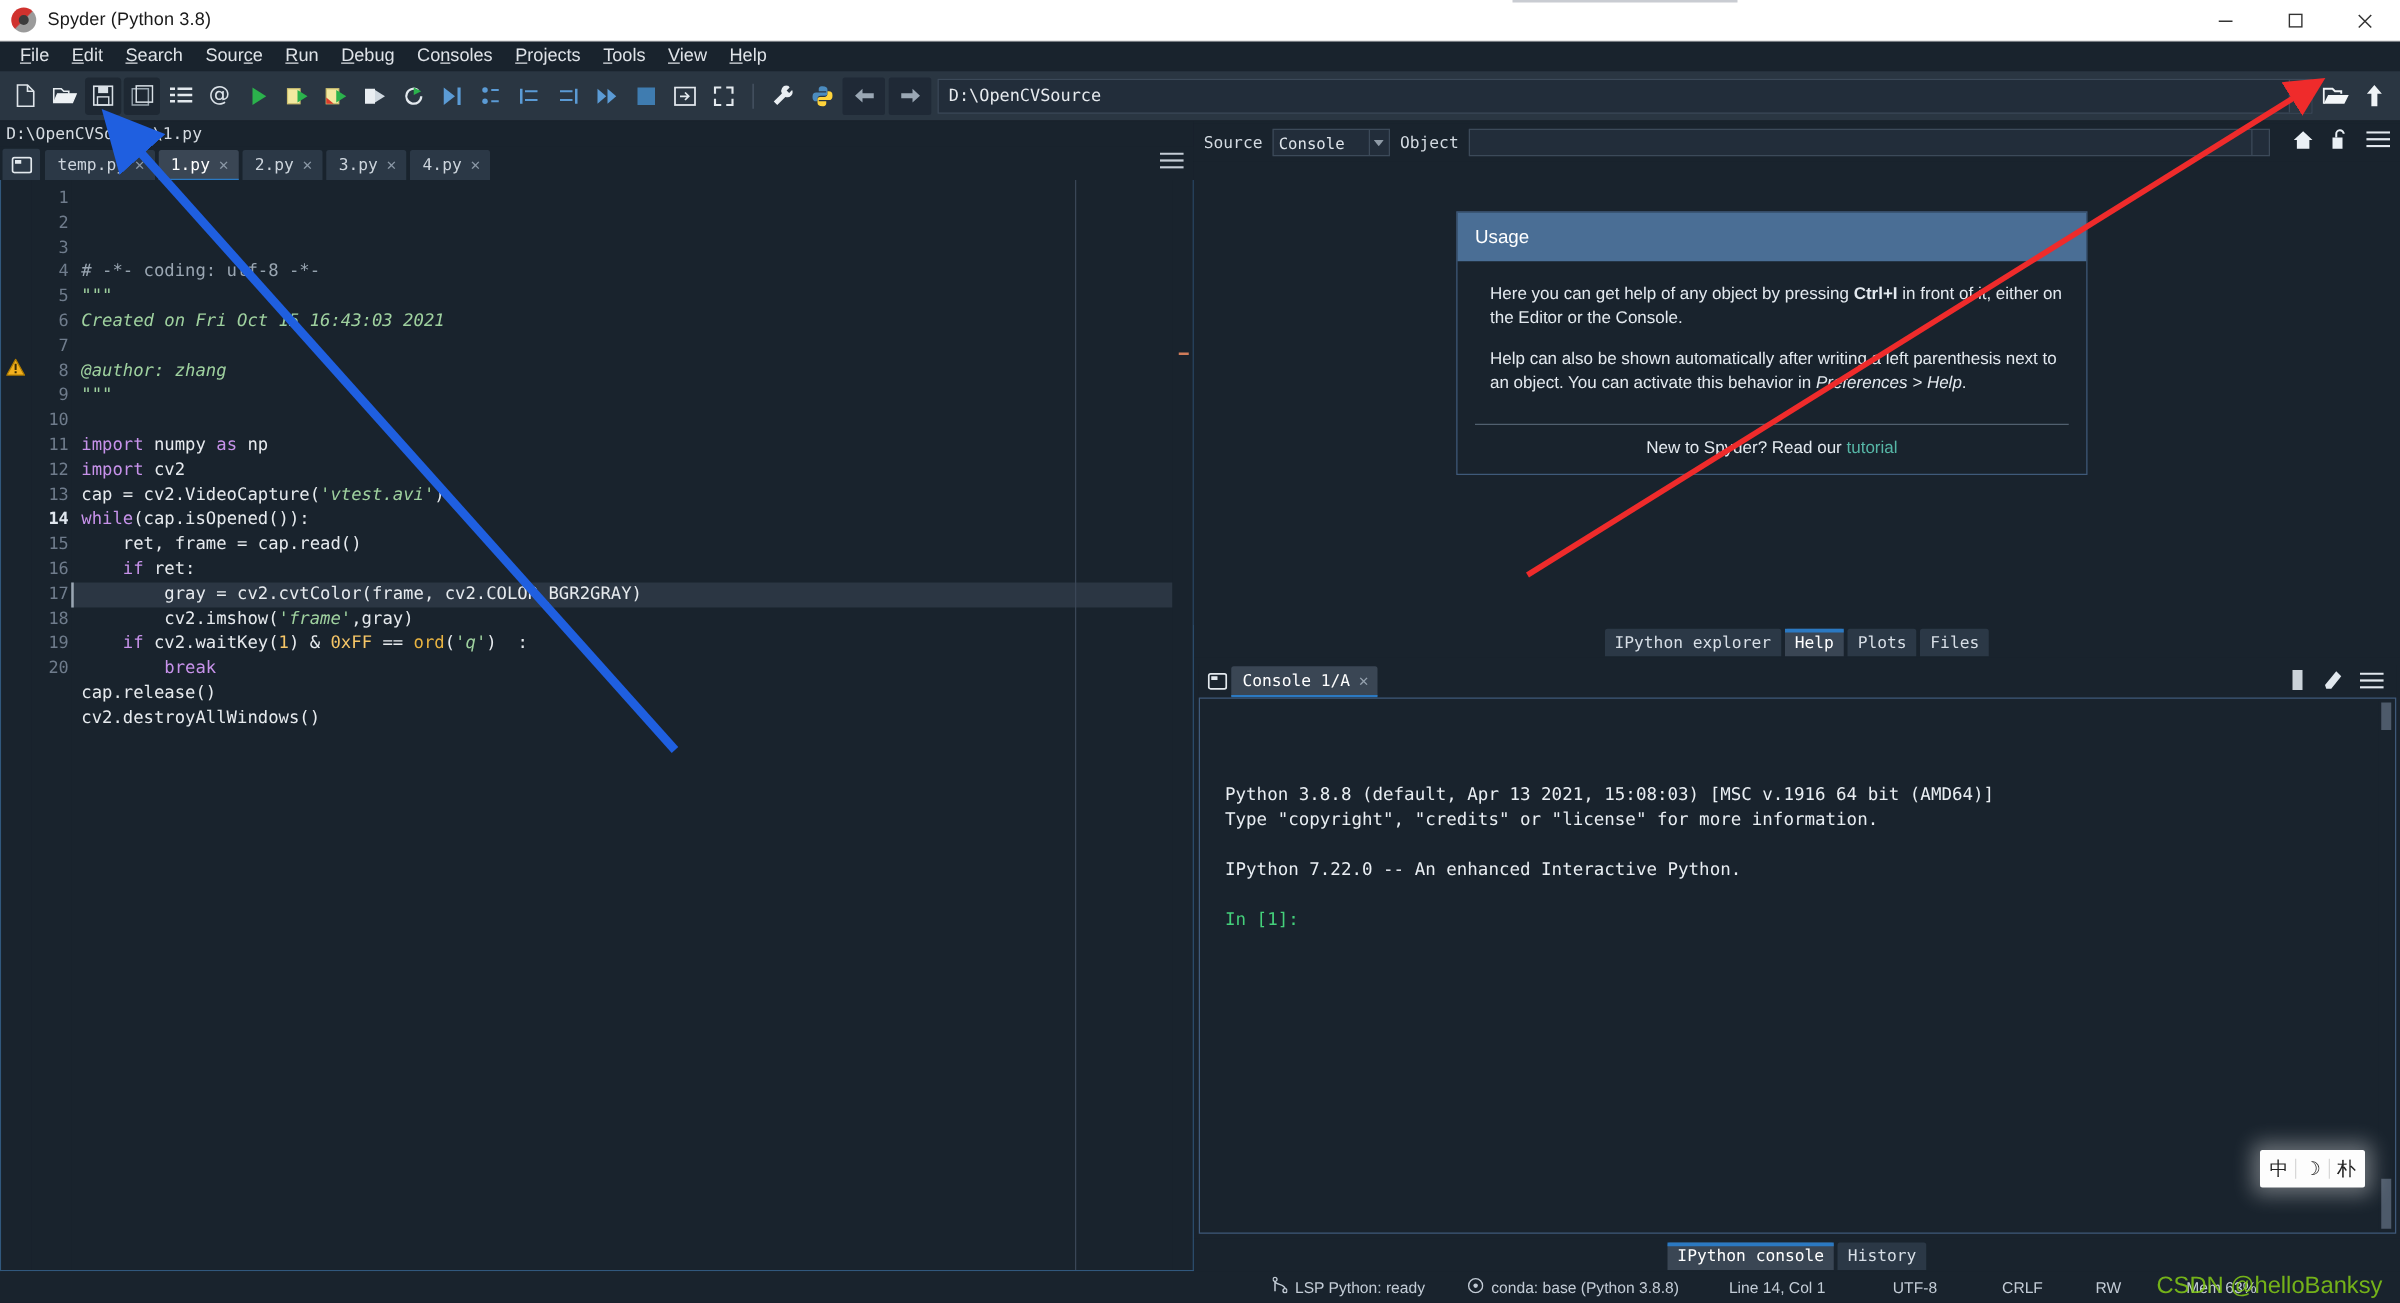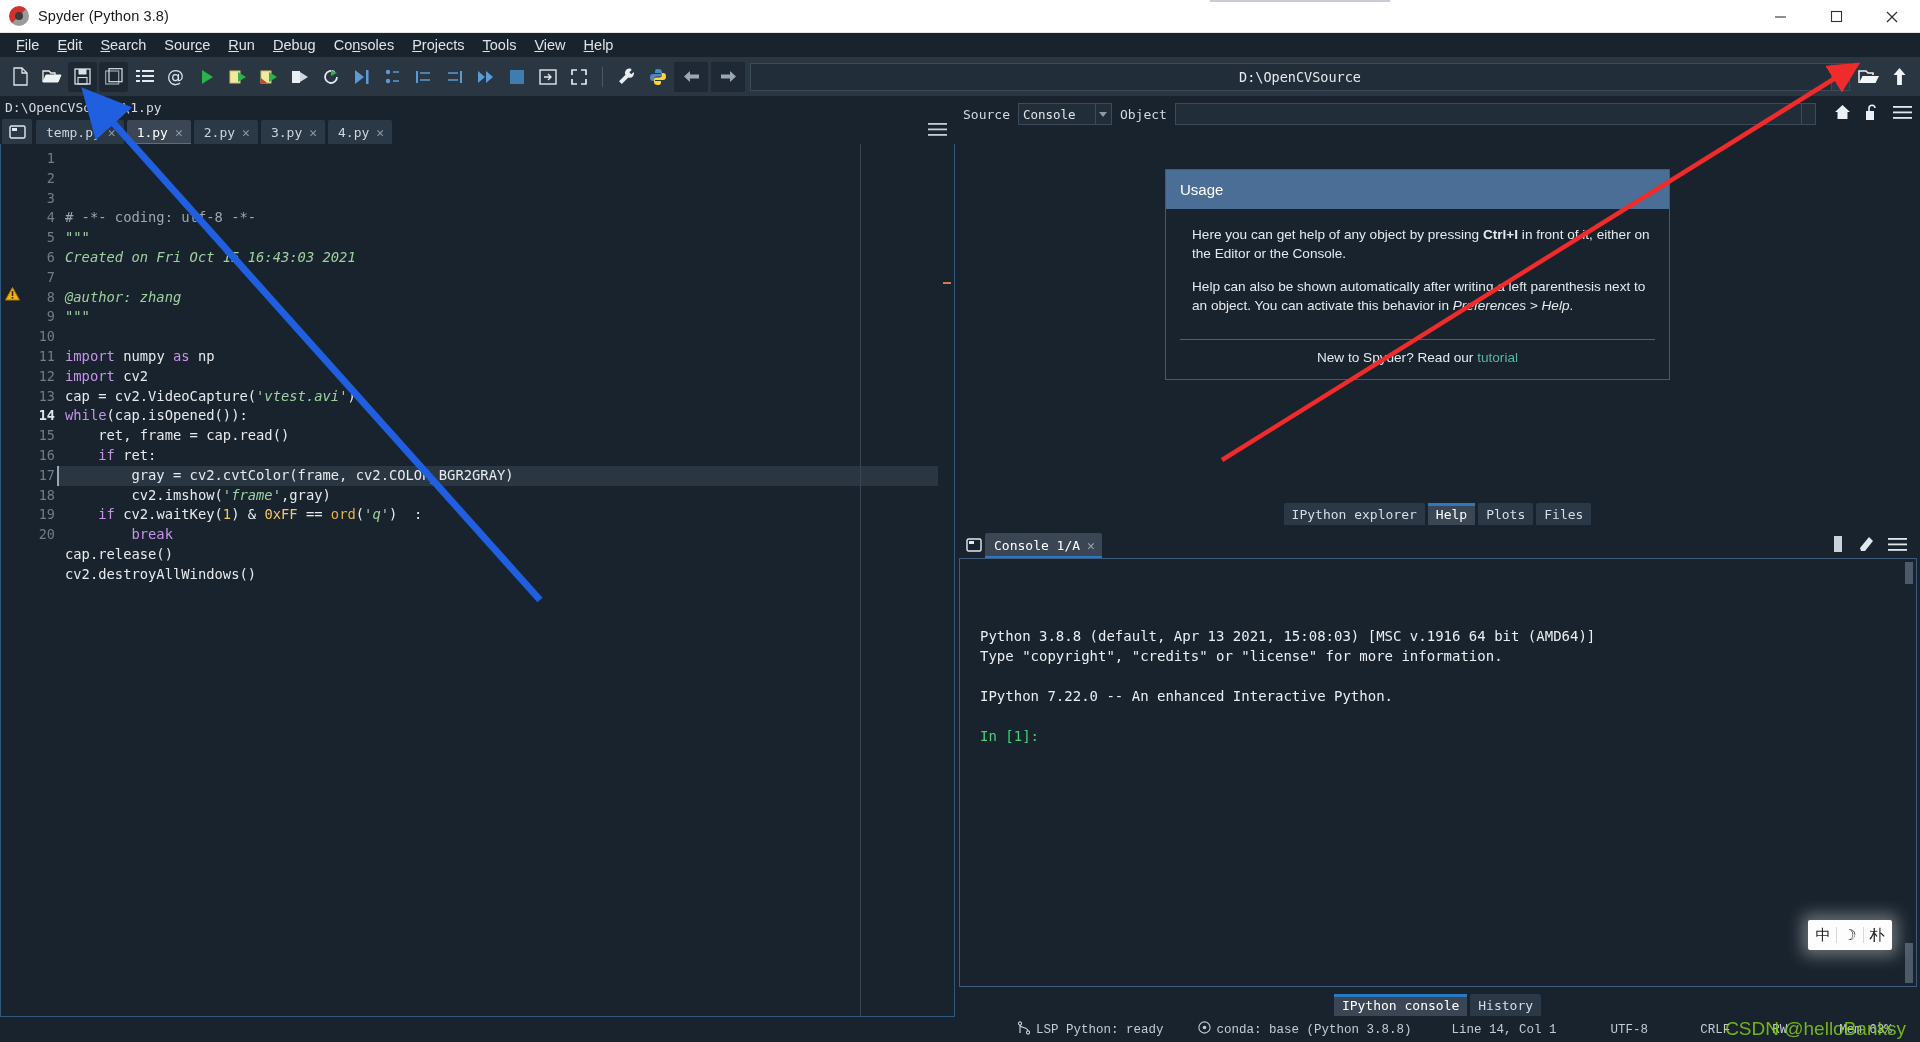--- a/index.html
+++ b/index.html
@@ -61,21 +61,20 @@
   .tb-sep { width:1px; height:20px; background:#4a5767; margin:0 7px; }
   .tb-nav {
     width:34px; height:30px; display:flex; align-items:center; justify-content:center;
     background:#1f2936; border-radius:2px; margin-right:1px;
   }
   .path-field {
     flex:1; height:28px; background:#222d3a; border:1px solid #3c4a59;
     display:flex; align-items:center; color:#e6eaee; font-size:13.5px;
     font-family:"DejaVu Sans Mono", monospace; padding:0 8px; margin:0 2px;
     position:relative;
-    justify-content:center;
   }
   .path-field .caret {
     position:absolute; right:0; top:0; bottom:0; width:18px;
     display:flex; align-items:center; justify-content:center;
     border-left:1px solid #3c4a59; background:#2a3642;
   }
 
   
   .main { position:absolute; top:97px; left:0; right:0; bottom:25px; display:flex; }
   .left-pane { width:955px; display:flex; flex-direction:column; background:#19232d; }
@@ -219,21 +218,21 @@
   .console-sb {
     position:absolute; right:1px; top:1px; bottom:1px; width:12px; background:#19232d;
   }
   .console-sb .thumb { position:absolute; top:2px; left:2px; width:8px; height:22px; background:#4d5a6a; }
   .console-sb .thumb2 { position:absolute; bottom:2px; left:2px; width:8px; height:40px; background:#4d5a6a; }
 
   
   .statusbar {
     position:absolute; left:0; right:0; bottom:0; height:25px; background:#19232d;
     display:flex; align-items:center; color:#c3ccd6; font-size:12.5px;
-    font-family:Liberation Mono, monospace;
+    font-family:Liberation Sans, sans-serif;
   }
   .sb-item { display:flex; align-items:center; gap:6px; }
 
   
   .ime {
     position:absolute; right:28px; bottom:92px; height:30px;
     background:#fdfdfd; display:flex; align-items:center;
     box-shadow:0 0 16px 6px rgba(255,255,255,.35);
     border-radius:2px; padding:0 2px;
   }

